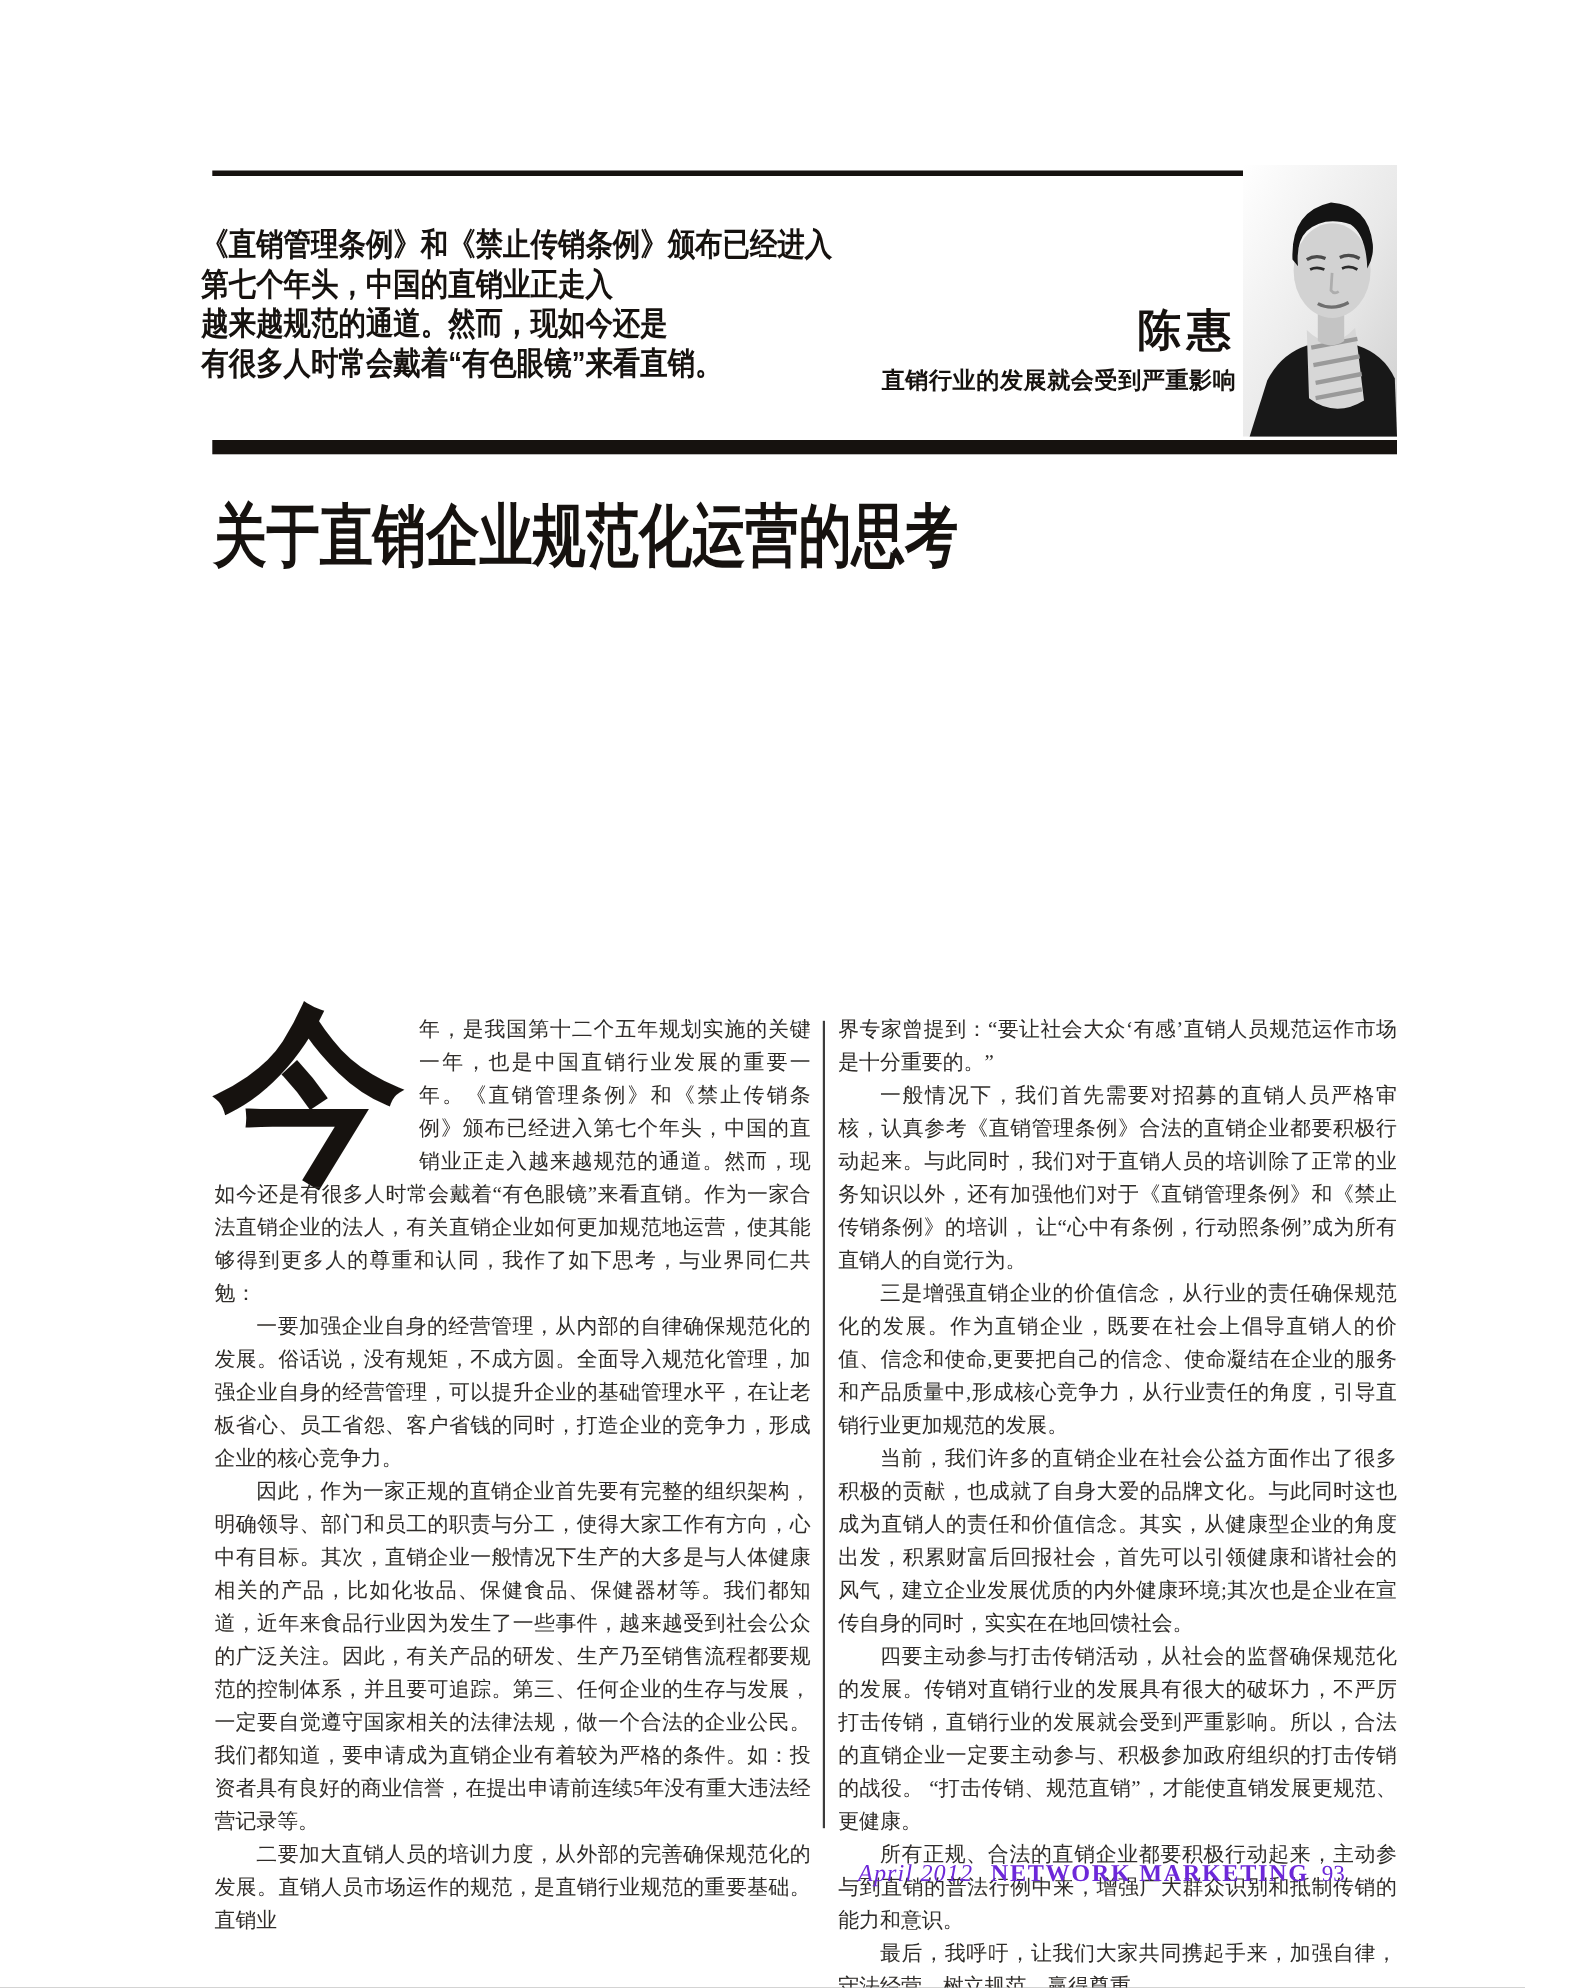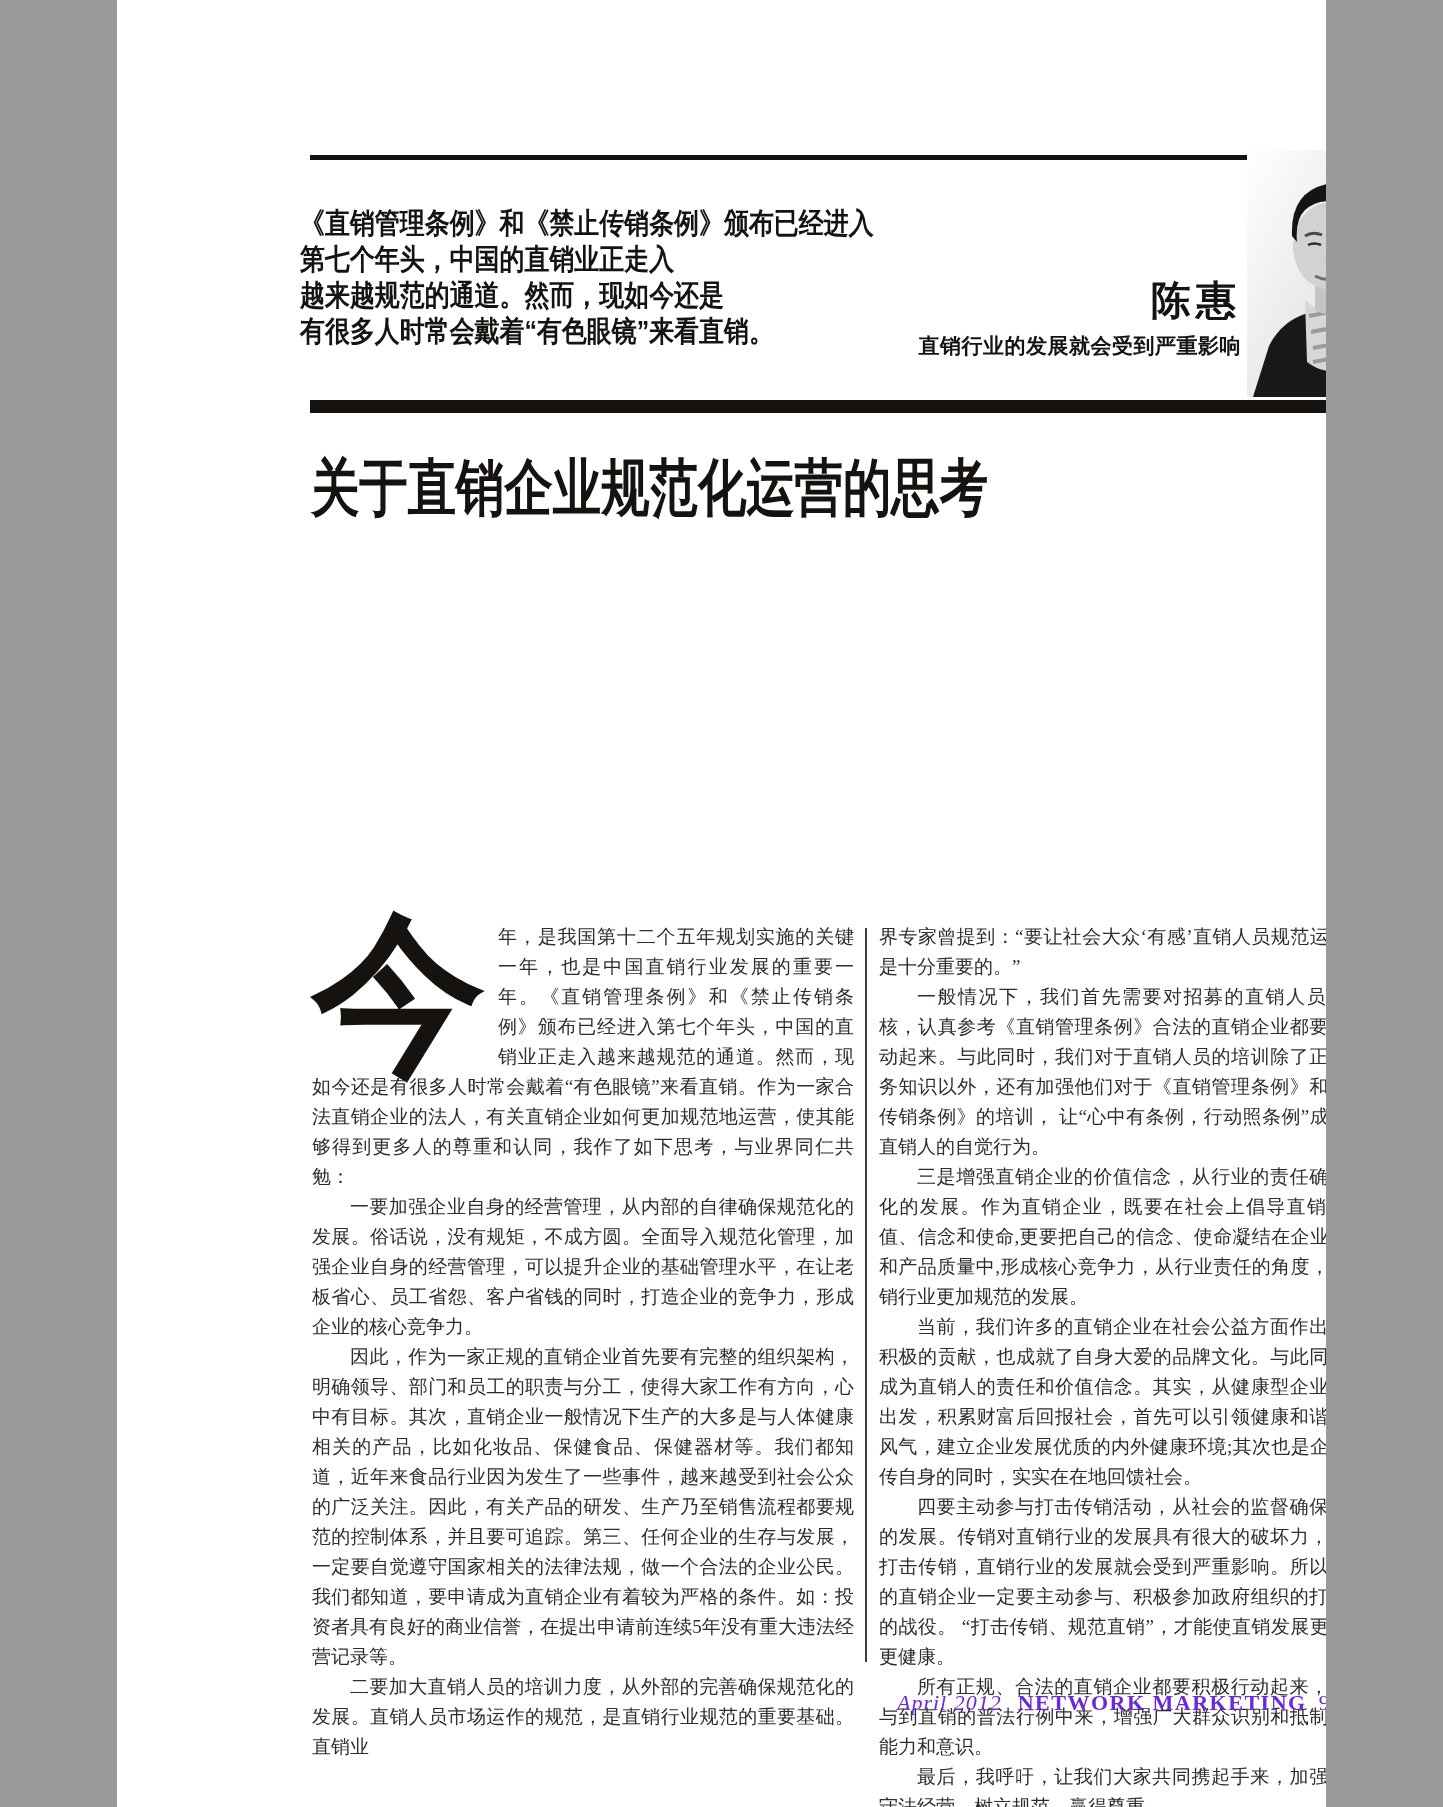--- a/index.html
+++ b/index.html
@@ -1,17 +1,17 @@
 <!DOCTYPE html>
 <html><head>
 <meta charset="utf-8">
 <style>
   html,body{margin:0;padding:0;background:#9a9a9a;}
   .page{
-    position:relative;width:1209px;height:1807px;background:#ffffff;
+    position:relative;width:1443px;height:1807px;background:#ffffff;
     margin:0 auto;overflow:hidden;color:#1d1a17;
     font-family:"Liberation Serif",serif;
   }
   .rule-top{position:absolute;left:193px;top:155px;width:1077px;height:5px;background:#16120f;}
   .bar-thick{position:absolute;left:193px;top:400px;width:1077px;height:13px;background:#16120f;}
 
   .intro{
     position:absolute;left:183px;top:205px;width:760px;
     font-family:"Liberation Sans",sans-serif;font-weight:bold;
     font-size:29px;line-height:36px;color:#16120f;

